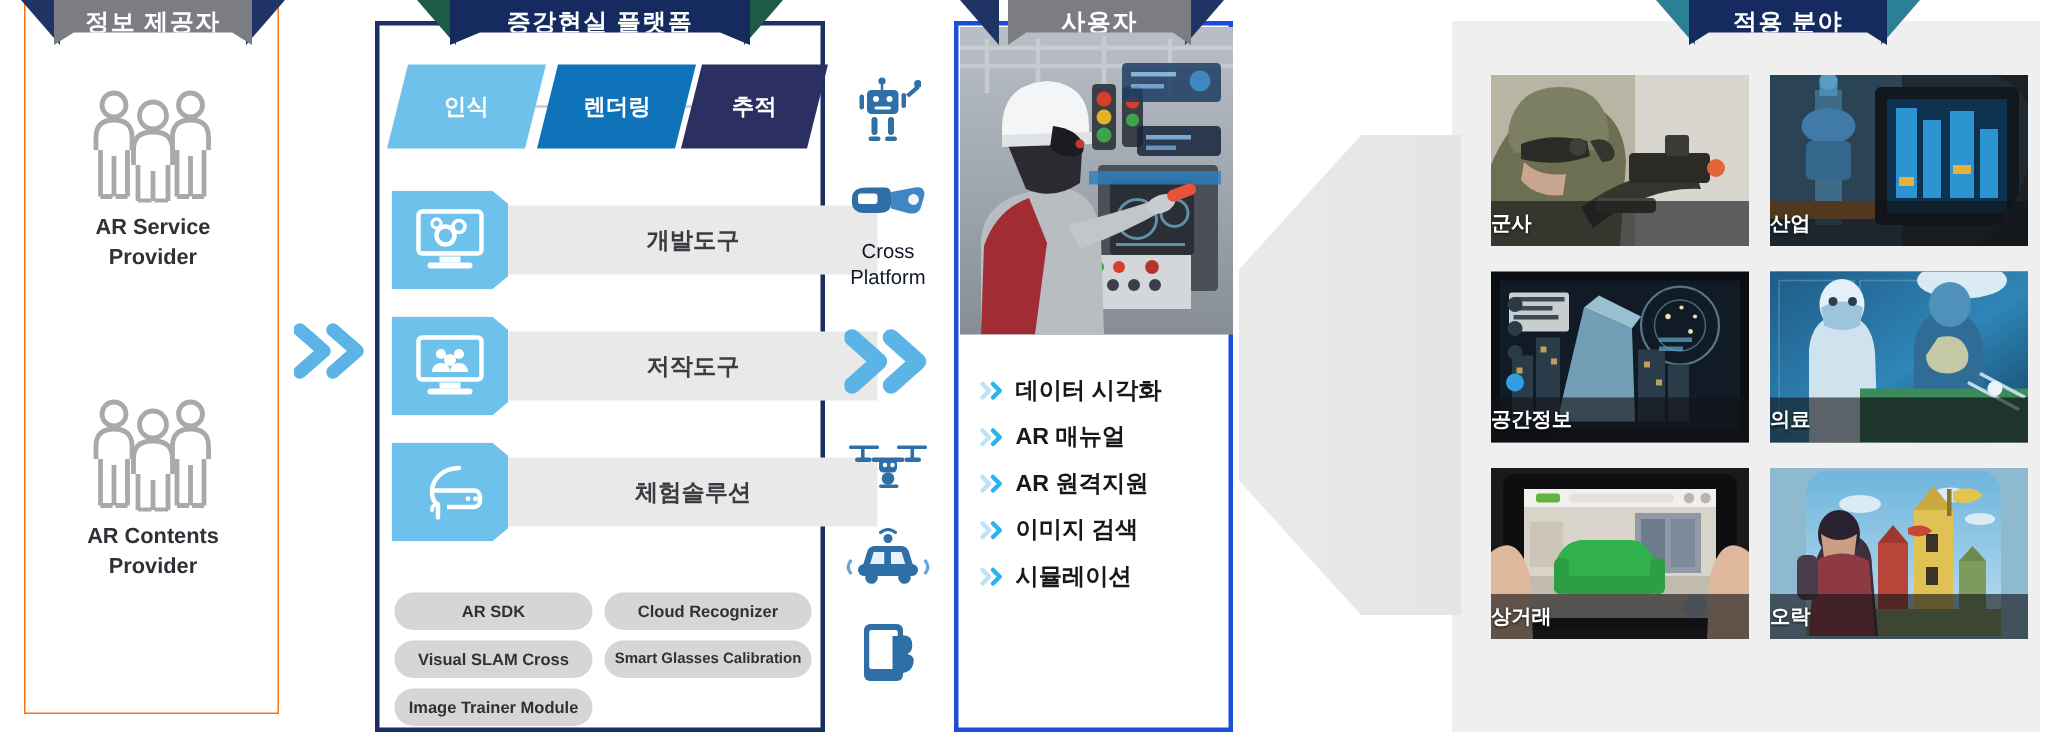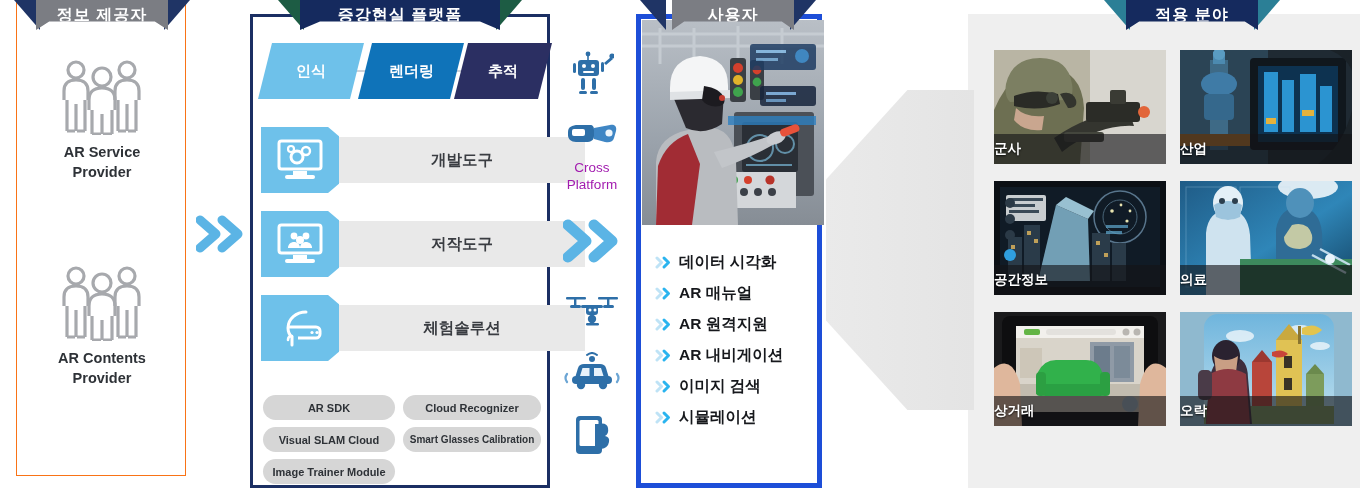--- a/index.html
+++ b/index.html
@@ -33,21 +33,21 @@
   #panel-provider {
     left: 16px; top: 2px; width: 170px; height: 474px;
     border: 1px solid #f97316;
   }
   #panel-platform {
     left: 250px; top: 14px; width: 300px; height: 474px;
     border: 3px solid #1b2f63;
   }
   #panel-user {
     left: 636px; top: 14px; width: 186px; height: 474px;
-    border: 5px solid #1d4ed8;
+    border: 3px solid #1d4ed8;
   }
   #panel-apps {
     left: 968px; top: 14px; width: 392px; height: 474px;
     background: #efefef;
   }
 
   
   .provider-block {
     position: absolute; left: 0; width: 170px;
     display: flex; flex-direction: column; align-items: center;
@@ -100,21 +100,21 @@
   .pill.w1 { width: 132px; }
   .pill.w2 { width: 138px; }
 
   
   #cross { position: absolute; left: 556px; top: 40px; width: 72px; height: 430px; }
   .cross-item {
     position: absolute; left: 0; width: 72px;
     display: flex; flex-direction: column; align-items: center;
   }
   #cross-label {
-    text-align: center; font-size: 13.5px; color: #a21caf; line-height: 1.25;
+    text-align: center; font-size: 13.5px; color: #0f172a; line-height: 1.25;
   }
 
   
   #user-photo {
     position: absolute; left: 1px; top: 1px; width: 182px; height: 205px;
     overflow: hidden; background: #8f9499;
   }
   #user-list { position: absolute; left: 14px; top: 228px; width: 168px; }
   .ulist-item {
     display: flex; align-items: center; height: 31px;
@@ -274,21 +274,21 @@
           <circle cx="41" cy="25.5" r="1.6" fill="#fff"></circle>
           <path d="M16 29c-3 0-4 2-4 4" fill="none" stroke="#fff" stroke-width="2.6" stroke-linecap="round"></path>
         </svg>
       </div>
       <div class="bar">체험솔루션</div>
     </div>
 
     <div id="pills">
       <div class="pill w1">AR SDK</div>
       <div class="pill w2">Cloud Recognizer</div>
-      <div class="pill w1">Visual SLAM Cloud</div>
+      <div class="pill w1">Visual SLAM Cross</div>
       <div class="pill w2" style="font-size:10px;">Smart Glasses Calibration</div>
       <div class="pill w1">Image Trainer Module</div>
     </div>
   </div>
 
   <div class="ribbon" style="left:300px; top:0; width:200px;">
     <svg class="tail left" viewBox="0 0 26 30">
       <polygon points="0,0 26,0 26,30" fill="#1d5c44"></polygon>
     </svg>
     <svg class="tail right" viewBox="0 0 26 30">
@@ -481,27 +481,20 @@
           <path d="M9 3 L13.5 7.5 L9 12" fill="none" stroke="#2ab4ef" stroke-width="3" stroke-linecap="round" stroke-linejoin="round"></path>
         </svg>
         <span class="lbl">AR 매뉴얼</span>
       </div>
       <div class="ulist-item">
         <svg width="17" height="15" viewBox="0 0 17 15">
           <path d="M2 3 L6.5 7.5 L2 12" fill="none" stroke="#bfe3f6" stroke-width="3" stroke-linecap="round" stroke-linejoin="round"></path>
           <path d="M9 3 L13.5 7.5 L9 12" fill="none" stroke="#2ab4ef" stroke-width="3" stroke-linecap="round" stroke-linejoin="round"></path>
         </svg>
         <span class="lbl">AR 원격지원</span>
-      </div>
-      <div class="ulist-item">
-        <svg width="17" height="15" viewBox="0 0 17 15">
-          <path d="M2 3 L6.5 7.5 L2 12" fill="none" stroke="#bfe3f6" stroke-width="3" stroke-linecap="round" stroke-linejoin="round"></path>
-          <path d="M9 3 L13.5 7.5 L9 12" fill="none" stroke="#2ab4ef" stroke-width="3" stroke-linecap="round" stroke-linejoin="round"></path>
-        </svg>
-        <span class="lbl">AR 내비게이션</span>
       </div>
       <div class="ulist-item">
         <svg width="17" height="15" viewBox="0 0 17 15">
           <path d="M2 3 L6.5 7.5 L2 12" fill="none" stroke="#bfe3f6" stroke-width="3" stroke-linecap="round" stroke-linejoin="round"></path>
           <path d="M9 3 L13.5 7.5 L9 12" fill="none" stroke="#2ab4ef" stroke-width="3" stroke-linecap="round" stroke-linejoin="round"></path>
         </svg>
         <span class="lbl">이미지 검색</span>
       </div>
       <div class="ulist-item">
         <svg width="17" height="15" viewBox="0 0 17 15">

